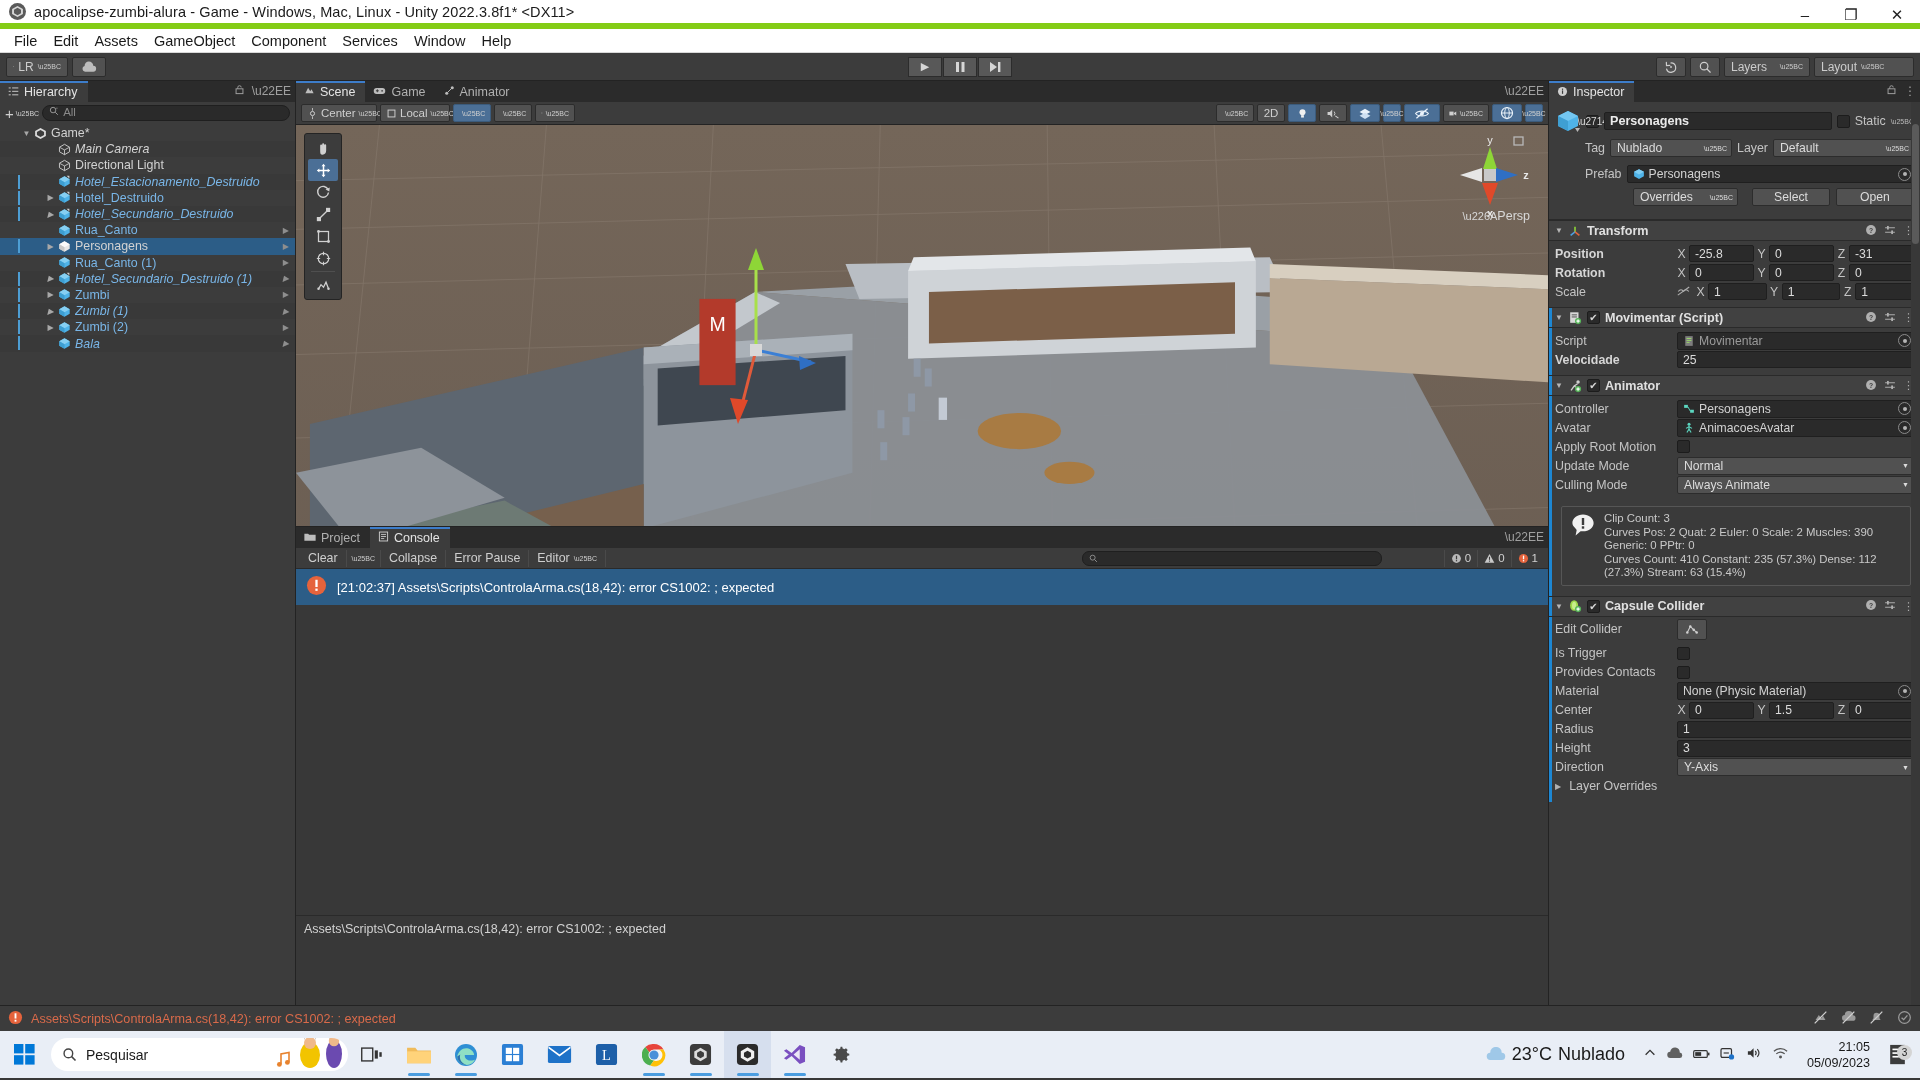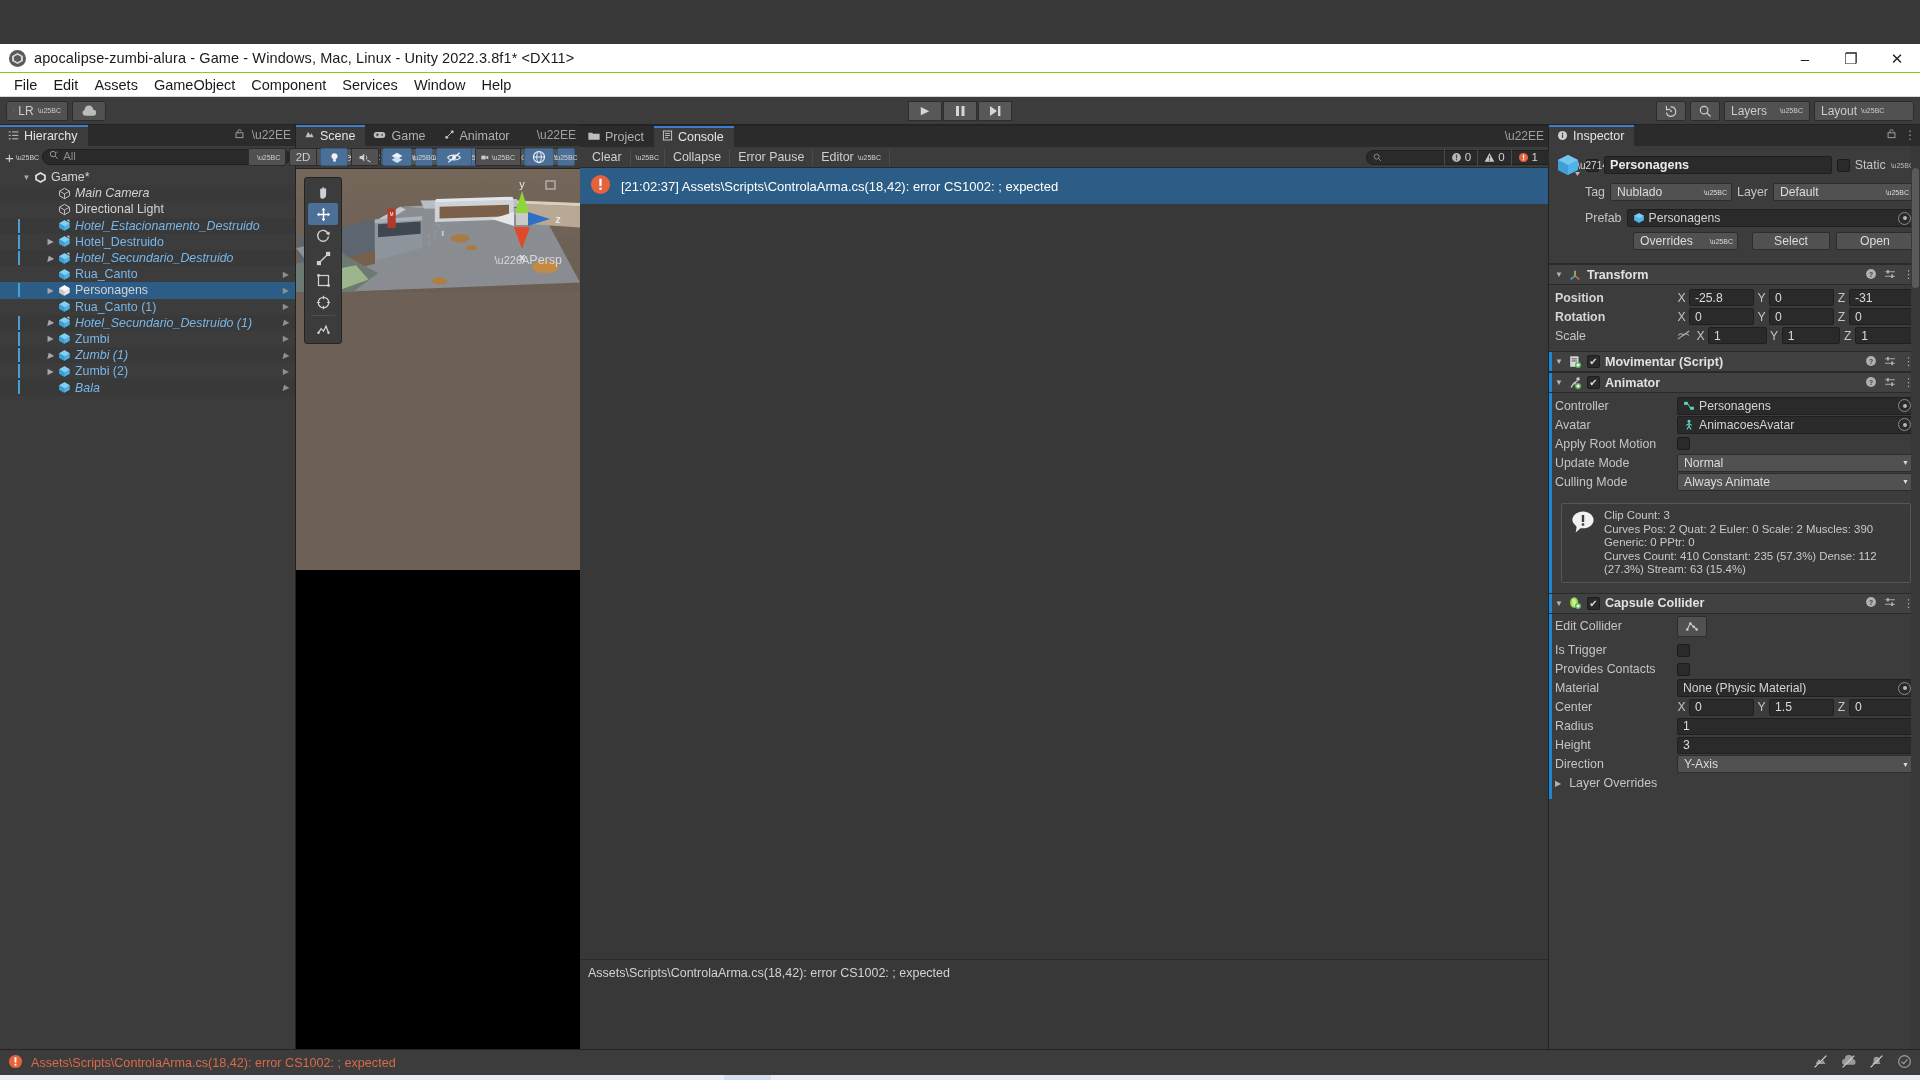--- a/index.html
+++ b/index.html
@@ -8,22 +8,21 @@
     font-family: "Liberation Sans", sans-serif;
     font-size: 14px;
     background:#383838;
     color:#d2d2d2;
     -webkit-font-smoothing: antialiased;
   }
   
   #titlebar {
     height:29px; background:#ffffff; color:#1a1a1a;
     display:flex; align-items:center; position:relative;
-    border-bottom:1px solid #84cc16;
-    margin-top:44px;
+    border-bottom:6px solid #84cc16;
   }
   #titlebar .unity-logo {
     width:17px;height:17px;margin-left:9px;margin-right:8px;
     background:#5a5a5a; border-radius:50%;
     display:flex;align-items:center;justify-content:center;
   }
   #titlebar .unity-logo svg{display:block;}
   #titlebar .ttl { font-size:14.5px; letter-spacing:0.1px;}
   #winbtns { position:absolute; right:0; top:0; height:29px; display:flex; }
   #winbtns div {
@@ -45,21 +44,21 @@
     height:20px;background:#515151;border:1px solid #2c2c2c;border-radius:2px;
     display:flex;align-items:center;gap:4px;padding:0 6px;font-size:12px;color:#ccc;
   }
   .tb-center{position:absolute;left:50%;transform:translateX(-50%);display:flex;gap:1px;}
   .tb-play{
     width:34px;height:20px;background:#585858;border:1px solid #2c2c2c;
     display:flex;align-items:center;justify-content:center;color:#d6d6d6;font-size:11px;
   }
   .tb-right{position:absolute;right:6px;display:flex;align-items:center;gap:4px;}
   
-  #work{height:924px;display:flex;background:#000000;}
+  #work{height:924px;display:flex;background:#f9a8d4;}
   
   .panel-tabs{
     height:21px;background:#2b2b2b;display:flex;align-items:flex-end;position:relative;
   }
   .ptab{
     height:21px;background:#2b2b2b;color:#b0b0b0;font-size:12.5px;
     display:flex;align-items:center;gap:5px;padding:0 10px 0 8px;
   }
   .ptab.active{background:#3c3c3c;color:#e4e4e4;}
   .ptab.active.blueline{box-shadow:inset 0 2px 0 0 #3d7dca;}
@@ -77,21 +76,21 @@
   .hrow.sel{background:#2c5d87;}
   .hrow.alt{background:#393939;font-style:italic;}
   .harrow{width:13px;text-align:center;color:#a8a8a8;font-size:8px;flex:0 0 13px;}
   .hicon{width:14px;height:14px;margin-right:4px;flex:0 0 14px;display:flex;align-items:center;justify-content:center;}
   .hlabel{white-space:nowrap;overflow:hidden;}
   .c-white{color:#d2d2d2;}
   .c-blue{color:#79b6e8;}
   .prefab-bar{position:absolute;left:18px;top:1px;width:2px;height:14px;background:#4d9ed4;}
   .hrow .chev-r{position:absolute;right:6px;color:#8e8e8e;font-size:8px;}
   
-  #center{flex:1;display:flex;flex-direction:row;min-width:0;}
+  #center{flex:1;display:flex;flex-direction:column;min-width:0;}
   #sceneWrap{height:445px;display:flex;flex-direction:column;background:#3c3c3c;}
   #scene-toolbar{
     height:23px;background:#3c3c3c;display:flex;align-items:center;padding:0 5px;gap:3px;
     border-bottom:1px solid #232323;position:relative;
   }
   .stbtn{height:18px;background:#515151;border:1px solid #2c2c2c;border-radius:2px;
     display:flex;align-items:center;gap:3px;padding:0 5px;font-size:11.5px;color:#cfcfcf;}
   .stbtn.on{background:#4b6f96;border-color:#3b5b7c;}
   .st-right{position:absolute;right:5px;display:flex;gap:3px;align-items:center;}
   #sceneView{flex:1;position:relative;overflow:hidden;background:#6d6057;}
@@ -1022,20 +1021,44 @@
                 </svg></span>
               <span><svg width="12" height="12" viewBox="0 0 16 16">
                   <line x1="1.5" y1="5" x2="14.5" y2="5" stroke="#b0b0b0" stroke-width="1.3"></line>
                   <line x1="1.5" y1="11" x2="14.5" y2="11" stroke="#b0b0b0" stroke-width="1.3"></line>
                   <rect x="4" y="2.6" width="2.4" height="4.8" fill="#b0b0b0"></rect>
                   <rect x="9.6" y="8.6" width="2.4" height="4.8" fill="#b0b0b0"></rect>
                 </svg></span>
               <span>⋮</span>
             </span>
           </div>
+          <div class="comp-body">
+            <span class="pfbar"></span>
+            <div class="frow">
+              <span class="fname lbl">Script</span>
+              <span class="objfield" style="flex:1;color:#9a9a9a">
+                <span style="display:flex">
+                  <svg width="12" height="12" viewBox="0 0 16 16">
+                    <rect x="3" y="1.5" width="10" height="13" fill="#7d7d7d"></rect>
+                    <rect x="4.8" y="4" width="6.4" height="1.2" fill="#9ada6a"></rect>
+                    <rect x="4.8" y="6.6" width="6.4" height="1.2" fill="#9ada6a"></rect>
+                    <rect x="4.8" y="9.2" width="4" height="1.2" fill="#9ada6a"></rect>
+                  </svg>
+                </span>
+                <span>Movimentar</span>
+                <span class="dot">
+                  <i></i>
+                </span>
+              </span>
+            </div>
+            <div class="frow">
+              <span class="fname lbl b">Velocidade</span>
+              <span class="fullf">25</span>
+            </div>
+          </div>
           <div class="comp-header">
             <span class="pfbar"></span>
             <span class="tri">▼</span>
             <span style="display:flex">
               <svg width="14" height="14" viewBox="0 0 16 16">
                 <circle cx="11.5" cy="3.5" r="2" fill="#cfcfcf"></circle>
                 <path d="M11 5.5 L7 8 L3.5 13" stroke="#cfcfcf" stroke-width="1.5" fill="none"></path>
                 <path d="M7 8 L10 10" stroke="#cfcfcf" stroke-width="1.5" fill="none"></path>
                 <circle cx="11.5" cy="11.5" r="3.5" fill="#57b55a"></circle>
                 <rect x="10.8" y="9.6" width="1.4" height="3.8" fill="#fff"></rect>

